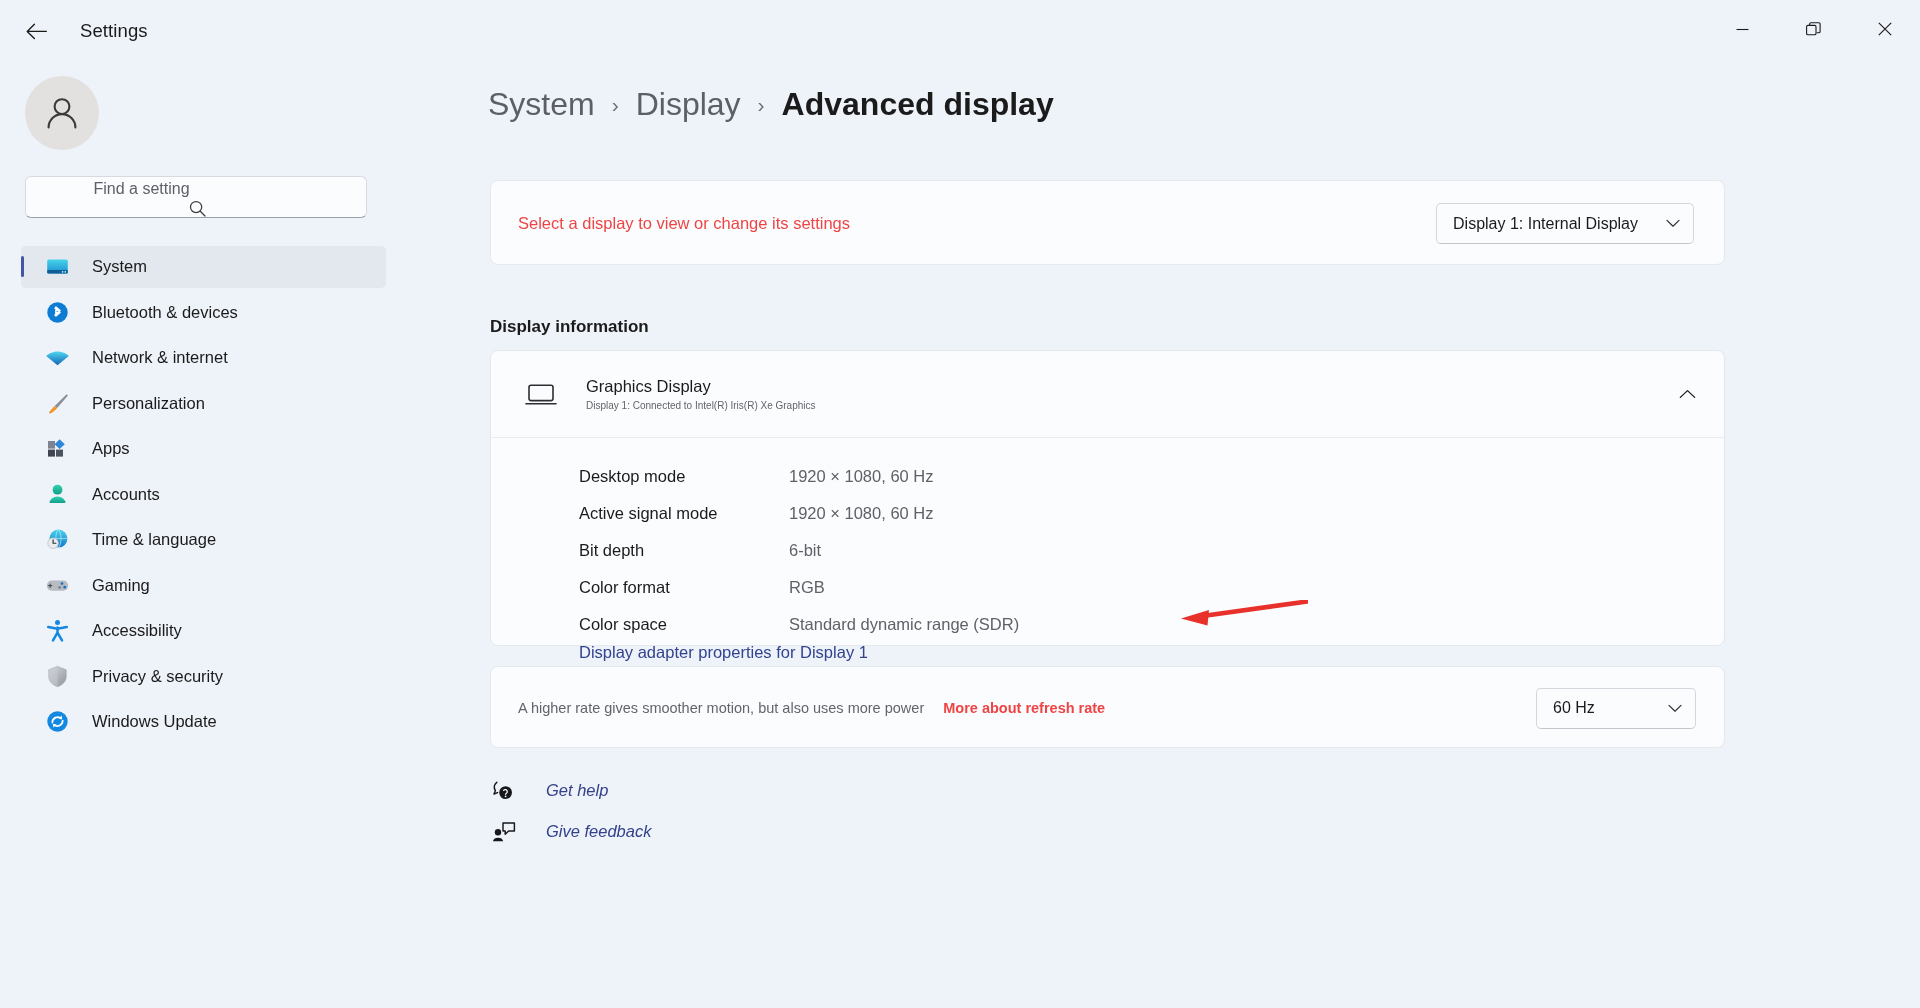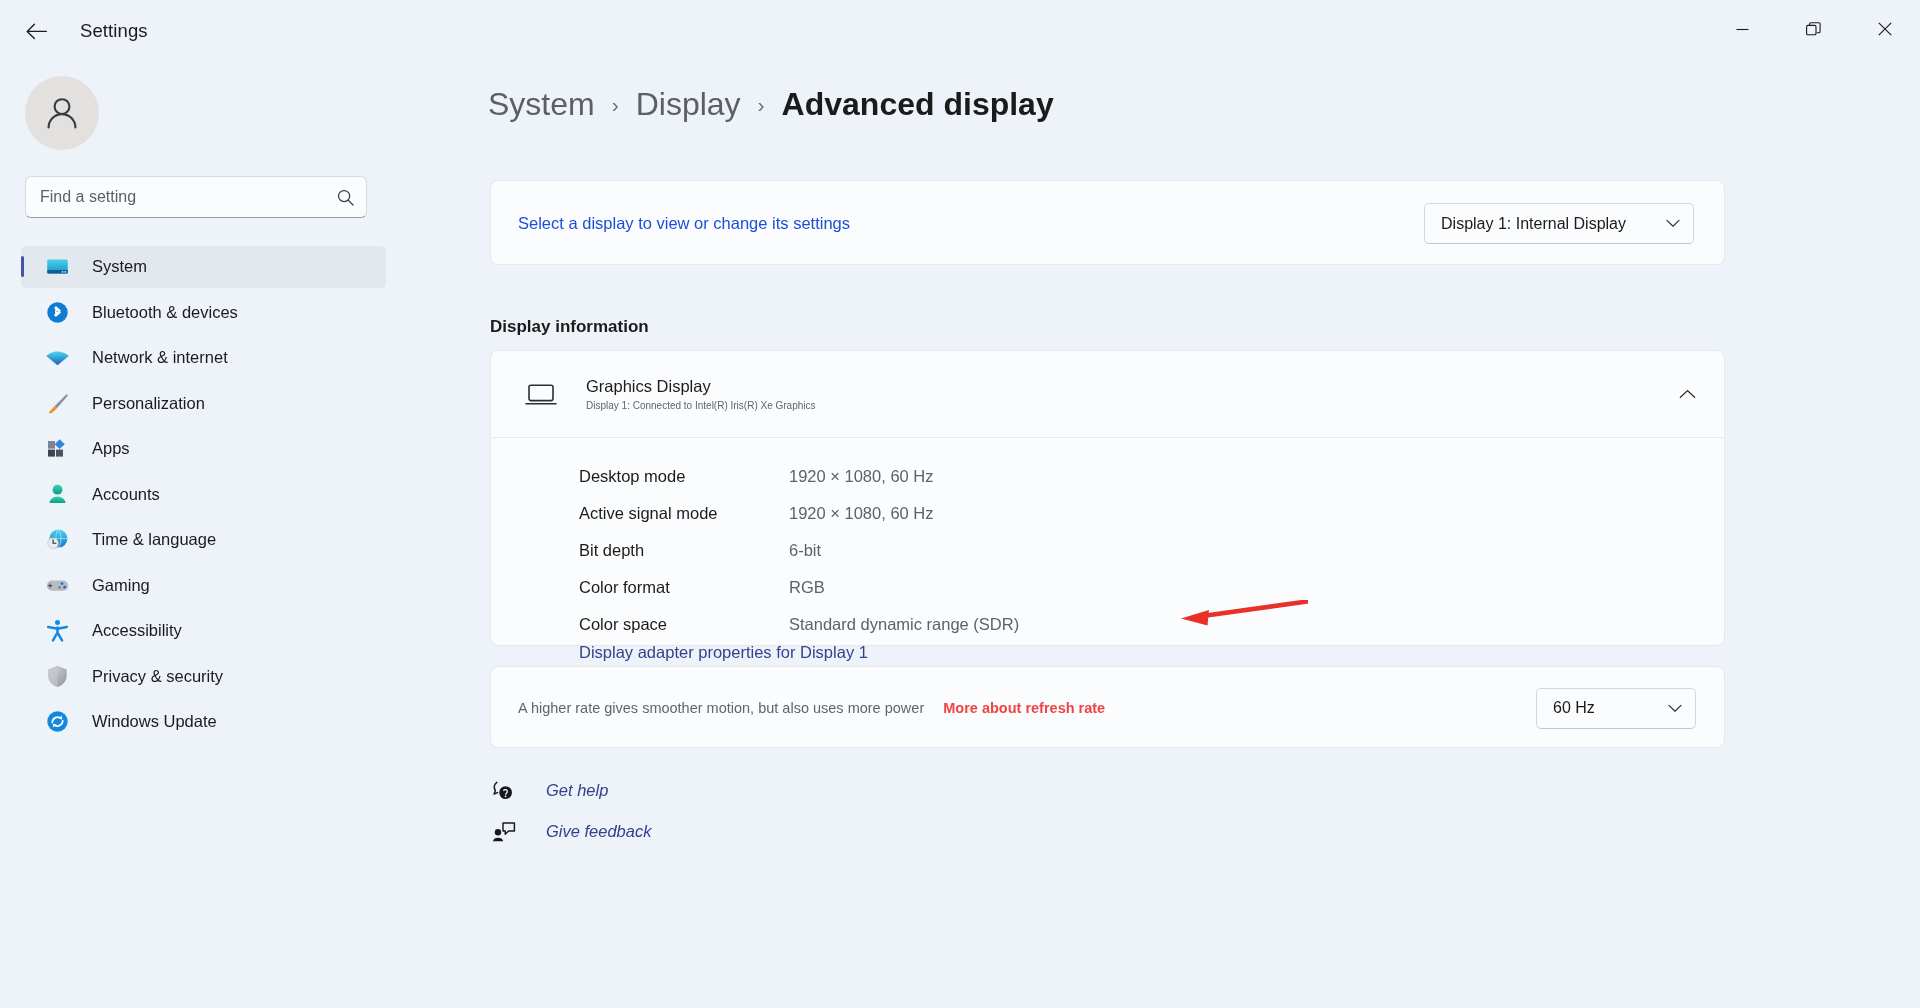--- a/index.html
+++ b/index.html
@@ -56,20 +56,21 @@
   .searchbox {
     position: absolute; left: 25px; top: 114px;
     width: 342px; height: 42px;
     background: #fbfcfe;
     border: 1px solid #d6dae0;
     border-bottom: 1.6px solid #9aa0a8;
     border-radius: 6px;
     display: flex; align-items: center;
     padding: 0 12px 0 14px;
     cursor: text;
+    flex-direction: column;
   }
   .searchbox input {
     flex: 1; border: none; outline: none; background: transparent;
     font-family: "Liberation Sans", sans-serif;
     font-size: 16px; color: #1b1b1b;
   }
   .searchbox input::placeholder { color: #5d6066; }
 
   .navlist { position: absolute; left: 0; top: 180px; width: 398px; }
   .navitem {
@@ -118,31 +119,31 @@
     width: 1235px;
     background: #fbfcfe;
     border: 1px solid #e6e8ec;
     border-radius: 8px;
   }
   #display-select-card { top: 118px; height: 85px; }
   .dsc-inner {
     height: 85px; display: flex; align-items: center;
     justify-content: space-between; padding: 0 30px 0 27px;
   }
-  .dsc-label { font-size: 16.5px; color: #1d4ed8; }
+  .dsc-label { font-size: 16.5px; color: #ef4444; }
 
   .combo {
     height: 41px; min-width: 242px;
     background: #fbfcfe;
     border: 1px solid #d3d7dd;
     border-bottom-color: #c3c7cd;
     border-radius: 5px;
     display: flex; align-items: center; justify-content: space-between;
     padding: 0 13px 0 16px; cursor: pointer;
-    font-size: 16px; color: #1b1b1b; gap: 12px;
+    font-size: 16px; color: #1b1b1b;
   }
 
   .section-title {
     position: absolute; left: 92px; top: 255px;
     font-size: 17px; font-weight: bold; color: #1b1b1b;
   }
 
   #display-info-card { top: 288px; height: 296px; padding: 0; }
   .dic-header {
     height: 86px; display: flex; align-items: center;

